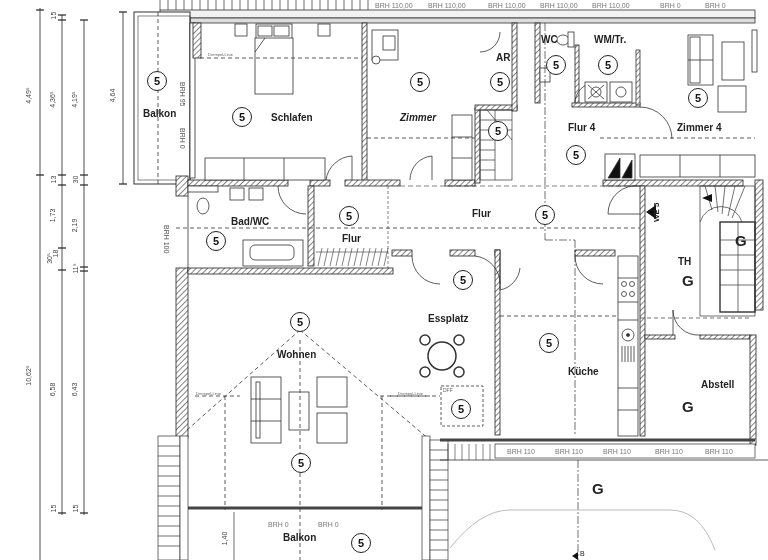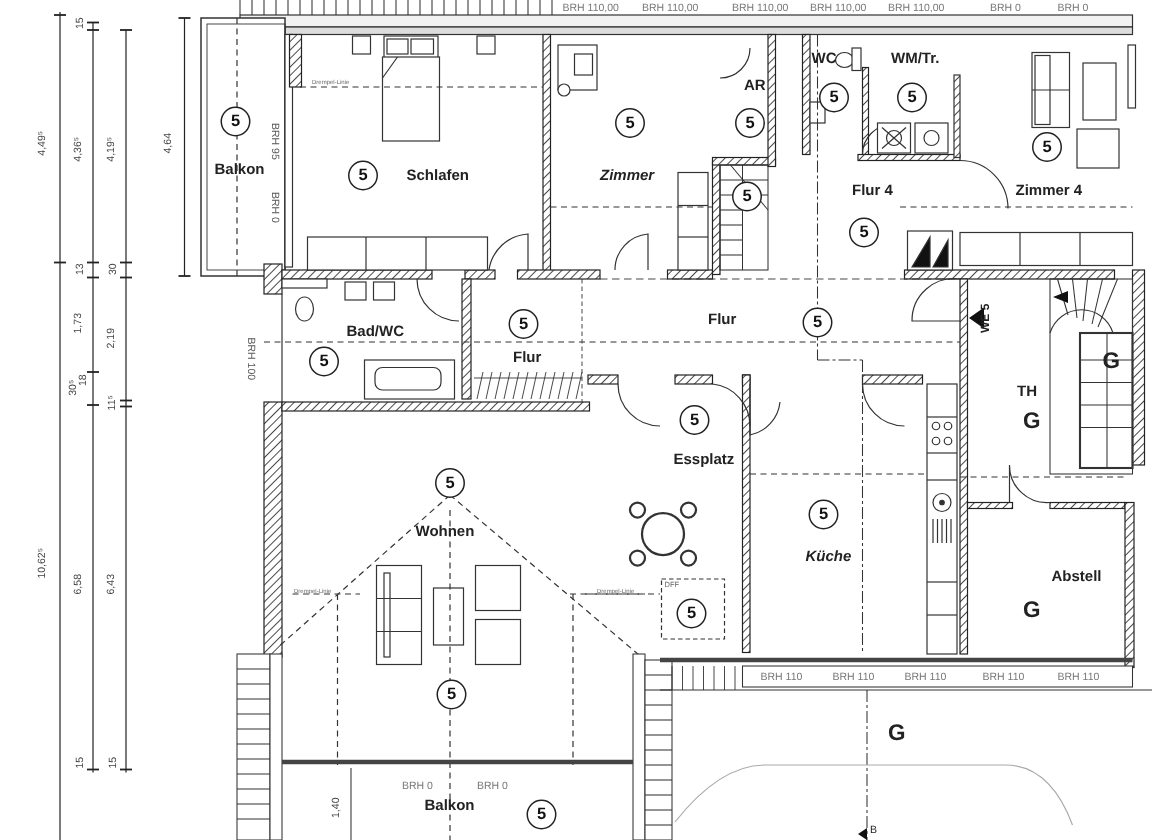--- a/index.html
+++ b/index.html
@@ -384,24 +384,24 @@
 
 <div class="lbl room" style="left:231px;top:216px;">Bad/WC</div>
 <div class="badge" style="left:206px;top:231px;">5</div>
 
 <div class="lbl room" style="left:342px;top:233px;">Flur</div>
 <div class="badge" style="left:339px;top:206px;">5</div>
 
 <div class="lbl room" style="left:472px;top:208px;">Flur</div>
 <div class="badge" style="left:535px;top:205px;">5</div>
 
-<div class="lbl room" style="left:428px;top:301px;margin-left:21px;">Essplatz</div>
+<div class="lbl room" style="left:428px;top:313px;">Essplatz</div>
 <div class="badge" style="left:453px;top:270px;">5</div>
 
-<div class="lbl room" style="left:537px;top:366px;font-style:italic;">Küche</div>
+<div class="lbl room" style="left:568px;top:366px;">Küche</div>
 <div class="badge" style="left:539px;top:333px;">5</div>
 
 <div class="lbl room" style="left:277px;top:349px;">Wohnen</div>
 <div class="badge" style="left:290px;top:312px;">5</div>
 
 <div class="badge" style="left:291px;top:453px;">5</div>
 <div class="badge" style="left:451px;top:399px;">5</div>
 
 <div class="lbl room" style="left:283px;top:532px;">Balkon</div>
 <div class="badge" style="left:351px;top:533px;">5</div>

